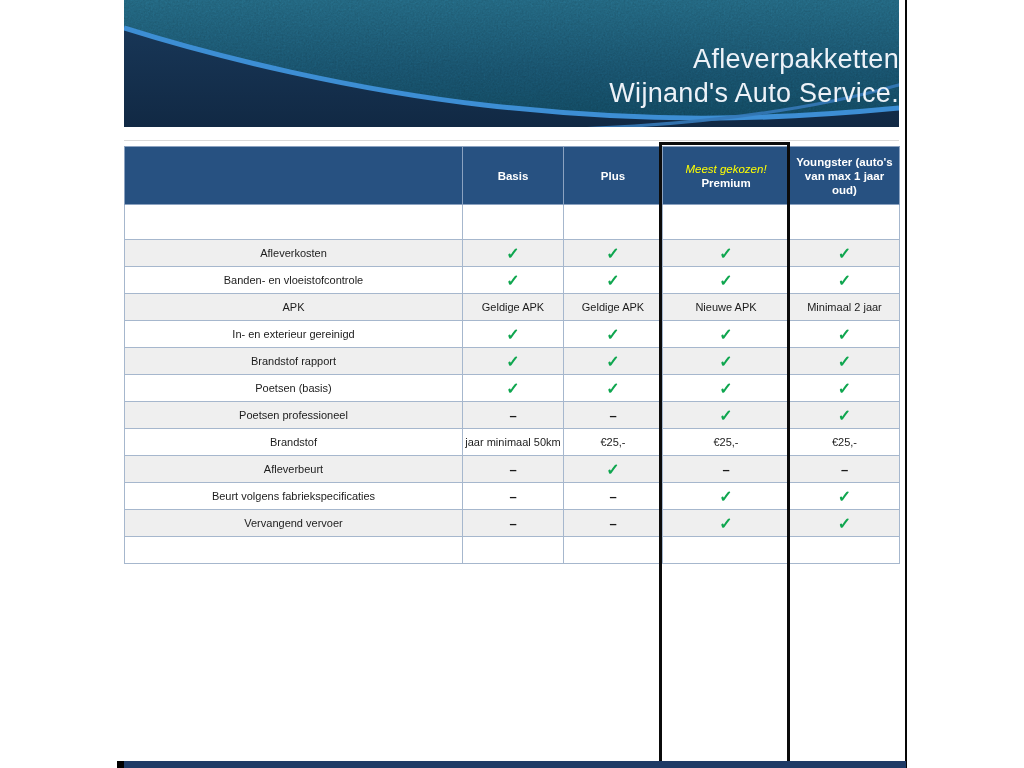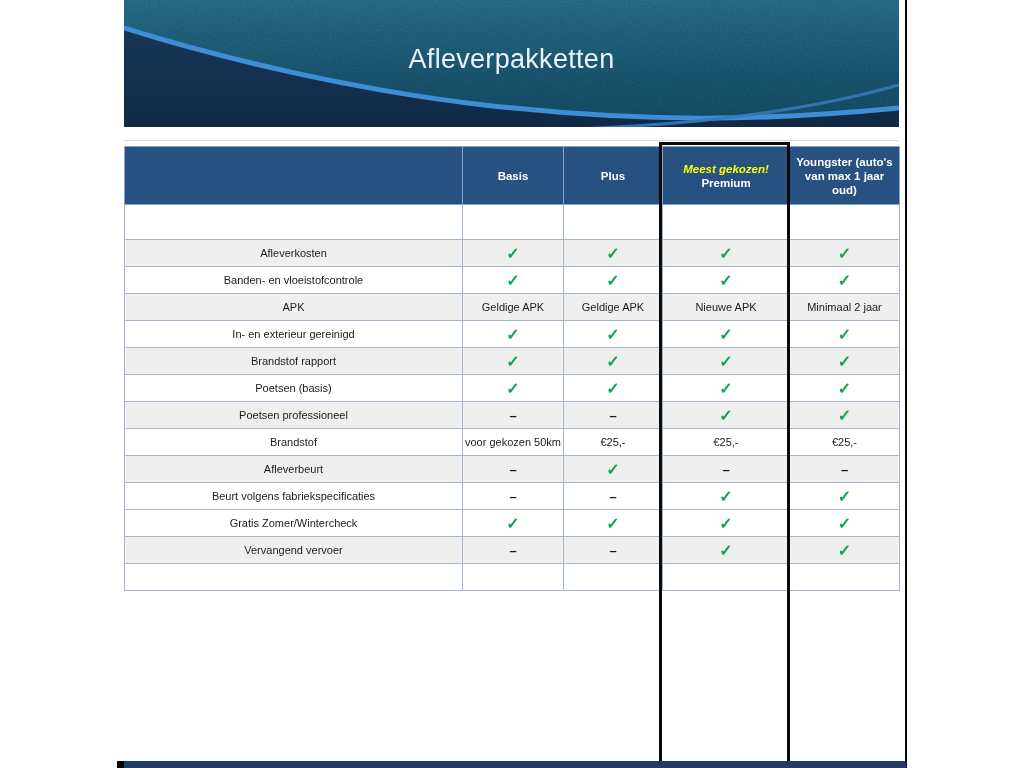--- a/index.html
+++ b/index.html
@@ -5,21 +5,21 @@
   html,body { margin:0; padding:0; }
   body {
     width:1024px; height:768px; position:relative; overflow:hidden;
     background:#ffffff; font-family:"Liberation Sans", sans-serif;
   }
 
   
   .banner { position:absolute; left:124px; top:0; width:775px; height:127px; overflow:hidden; }
   .banner svg { position:absolute; left:0; top:0; width:100%; height:100%; display:block; }
   .banner-title {
-    position:absolute; left:0; right:0; top:42px; text-align:center;
+    position:absolute; left:0; right:0; top:42px; text-align:right;
     color:#edf2f8; font-size:27px; line-height:34px; letter-spacing:.3px; font-weight:400;
   }
 
   .table-top-hairline { position:absolute; left:124px; top:140px; width:775px; height:1px; background:#d9d9d9; }
 
   
   table.pkg {
     position:absolute; left:124px; top:146px; width:775px;
     border-collapse:collapse; table-layout:fixed;
     font-size:11px; color:#1c1c1c;
@@ -28,21 +28,21 @@
   .pkg col.c2 { width:99px;  } .pkg col.c3 { width:127px; }
   .pkg col.c4 { width:110px; }
   .pkg th, .pkg td {
     border:1px solid #a6b7cd; text-align:center; vertical-align:middle;
     padding:0 1px; white-space:nowrap; overflow:hidden;
   }
   .pkg thead th {
     background:#275181; color:#ffffff; font-weight:bold; font-size:11.5px;
     height:57px; white-space:normal; line-height:14px; border-color:#8ba2c0;
   }
-  .badge { color:#ffff00; font-style:italic; font-weight:bold; font-size:11.5px; }
+  .badge { color:#ffff00; font-style:italic; font-weight:normal; font-size:11.5px; }
   .pkg tbody tr { height:27px;border-radius:7px; }
   .pkg tbody tr.spacer-top { height:35px; }
   .pkg tbody tr.shade td { background:#efefef; }
   .pkg td.check { color:#0fa64f; font-size:16px; font-weight:bold; }
   .pkg td.dash  { font-weight:bold; font-size:13px; color:#1a1a1a; }
 
   
   .premium-outline {
     position:absolute; left:659px; top:142px; width:131px; height:625px;
     border:3px solid #0b0b0b; box-sizing:border-box; pointer-events:none;
@@ -77,20 +77,21 @@
       <rect x="0" y="0" width="775" height="127" fill="url(#navyGrad)"></rect>
       <path d="M0,0 H775 V108 C640,121 520,123 360,105 C230,90 95,58 0,28 Z" fill="url(#tealGrad)"></path>
       <g opacity="0.22">
         <path d="M0,0 H775 V108 C640,121 520,123 360,105 C230,90 95,58 0,28 Z" filter="url(#grain)"></path>
       </g>
       <path d="M0,28 C95,58 230,90 360,105 C520,123 640,121 775,108" fill="none" stroke="#3d8ed4" stroke-width="5"></path>
       <path d="M450,129 C590,124 695,108 778,84" fill="none" stroke="#3579b8" stroke-width="3" opacity="0.9"></path>
     </svg>
     <div class="banner-title">
       <div>Afleverpakketten</div>
+      <div>Wijnand's Auto Service.</div>
     </div>
   </div>
 
   <div class="table-top-hairline"></div>
 
   <table class="pkg">
     <colgroup>
       <col class="c0">
         <col class="c1">
         <col class="c2">
@@ -161,43 +162,36 @@
         </tr>
         <tr class="shade">
           <td>Poetsen professioneel</td>
           <td class="dash">–</td>
           <td class="dash">–</td>
           <td class="check">✓</td>
           <td class="check">✓</td>
         </tr>
         <tr class="">
           <td>Brandstof</td>
-          <td>voor gekozen 50km</td>
+          <td>jaar minimaal 50km</td>
           <td>€25,-</td>
           <td>€25,-</td>
           <td>€25,-</td>
         </tr>
         <tr class="shade">
           <td>Afleverbeurt</td>
           <td class="dash">–</td>
           <td class="check">✓</td>
           <td class="dash">–</td>
           <td class="dash">–</td>
         </tr>
         <tr class="">
           <td>Beurt volgens fabriekspecificaties</td>
           <td class="dash">–</td>
           <td class="dash">–</td>
-          <td class="check">✓</td>
-          <td class="check">✓</td>
-        </tr>
-        <tr class="">
-          <td>Gratis Zomer/Wintercheck</td>
-          <td class="check">✓</td>
-          <td class="check">✓</td>
           <td class="check">✓</td>
           <td class="check">✓</td>
         </tr>
         <tr class="shade">
           <td>Vervangend vervoer</td>
           <td class="dash">–</td>
           <td class="dash">–</td>
           <td class="check">✓</td>
           <td class="check">✓</td>
         </tr>

